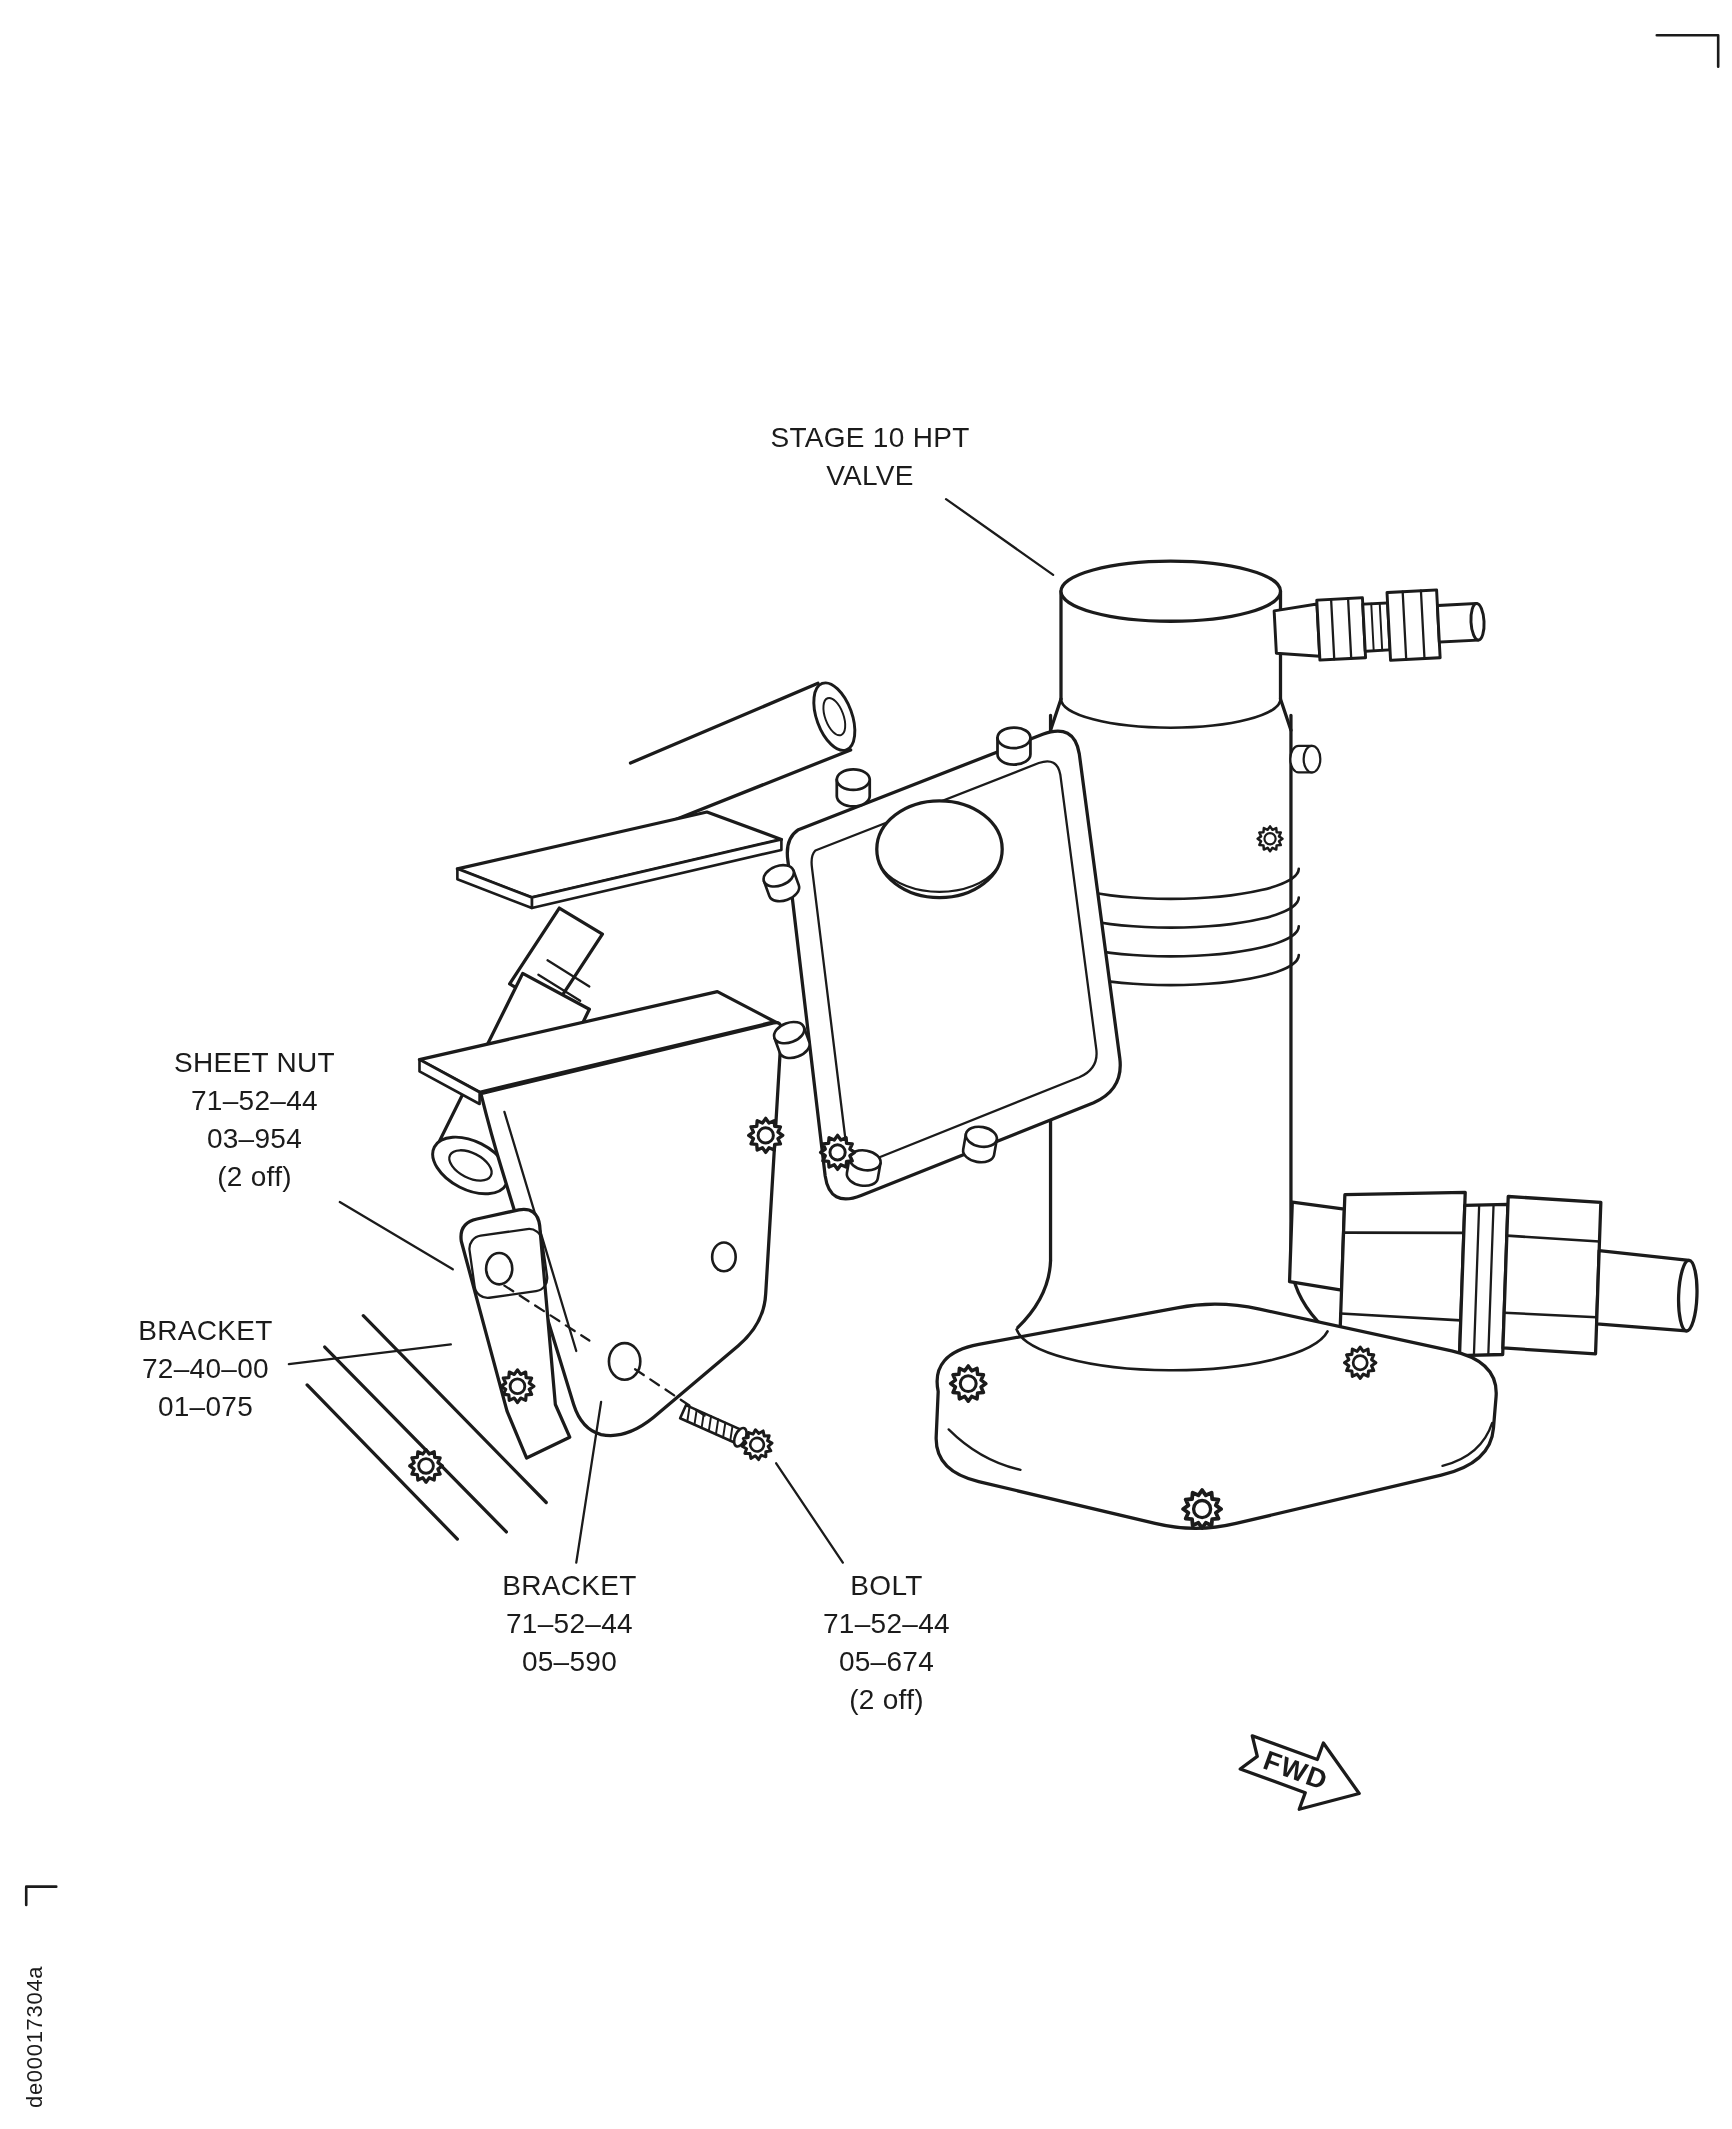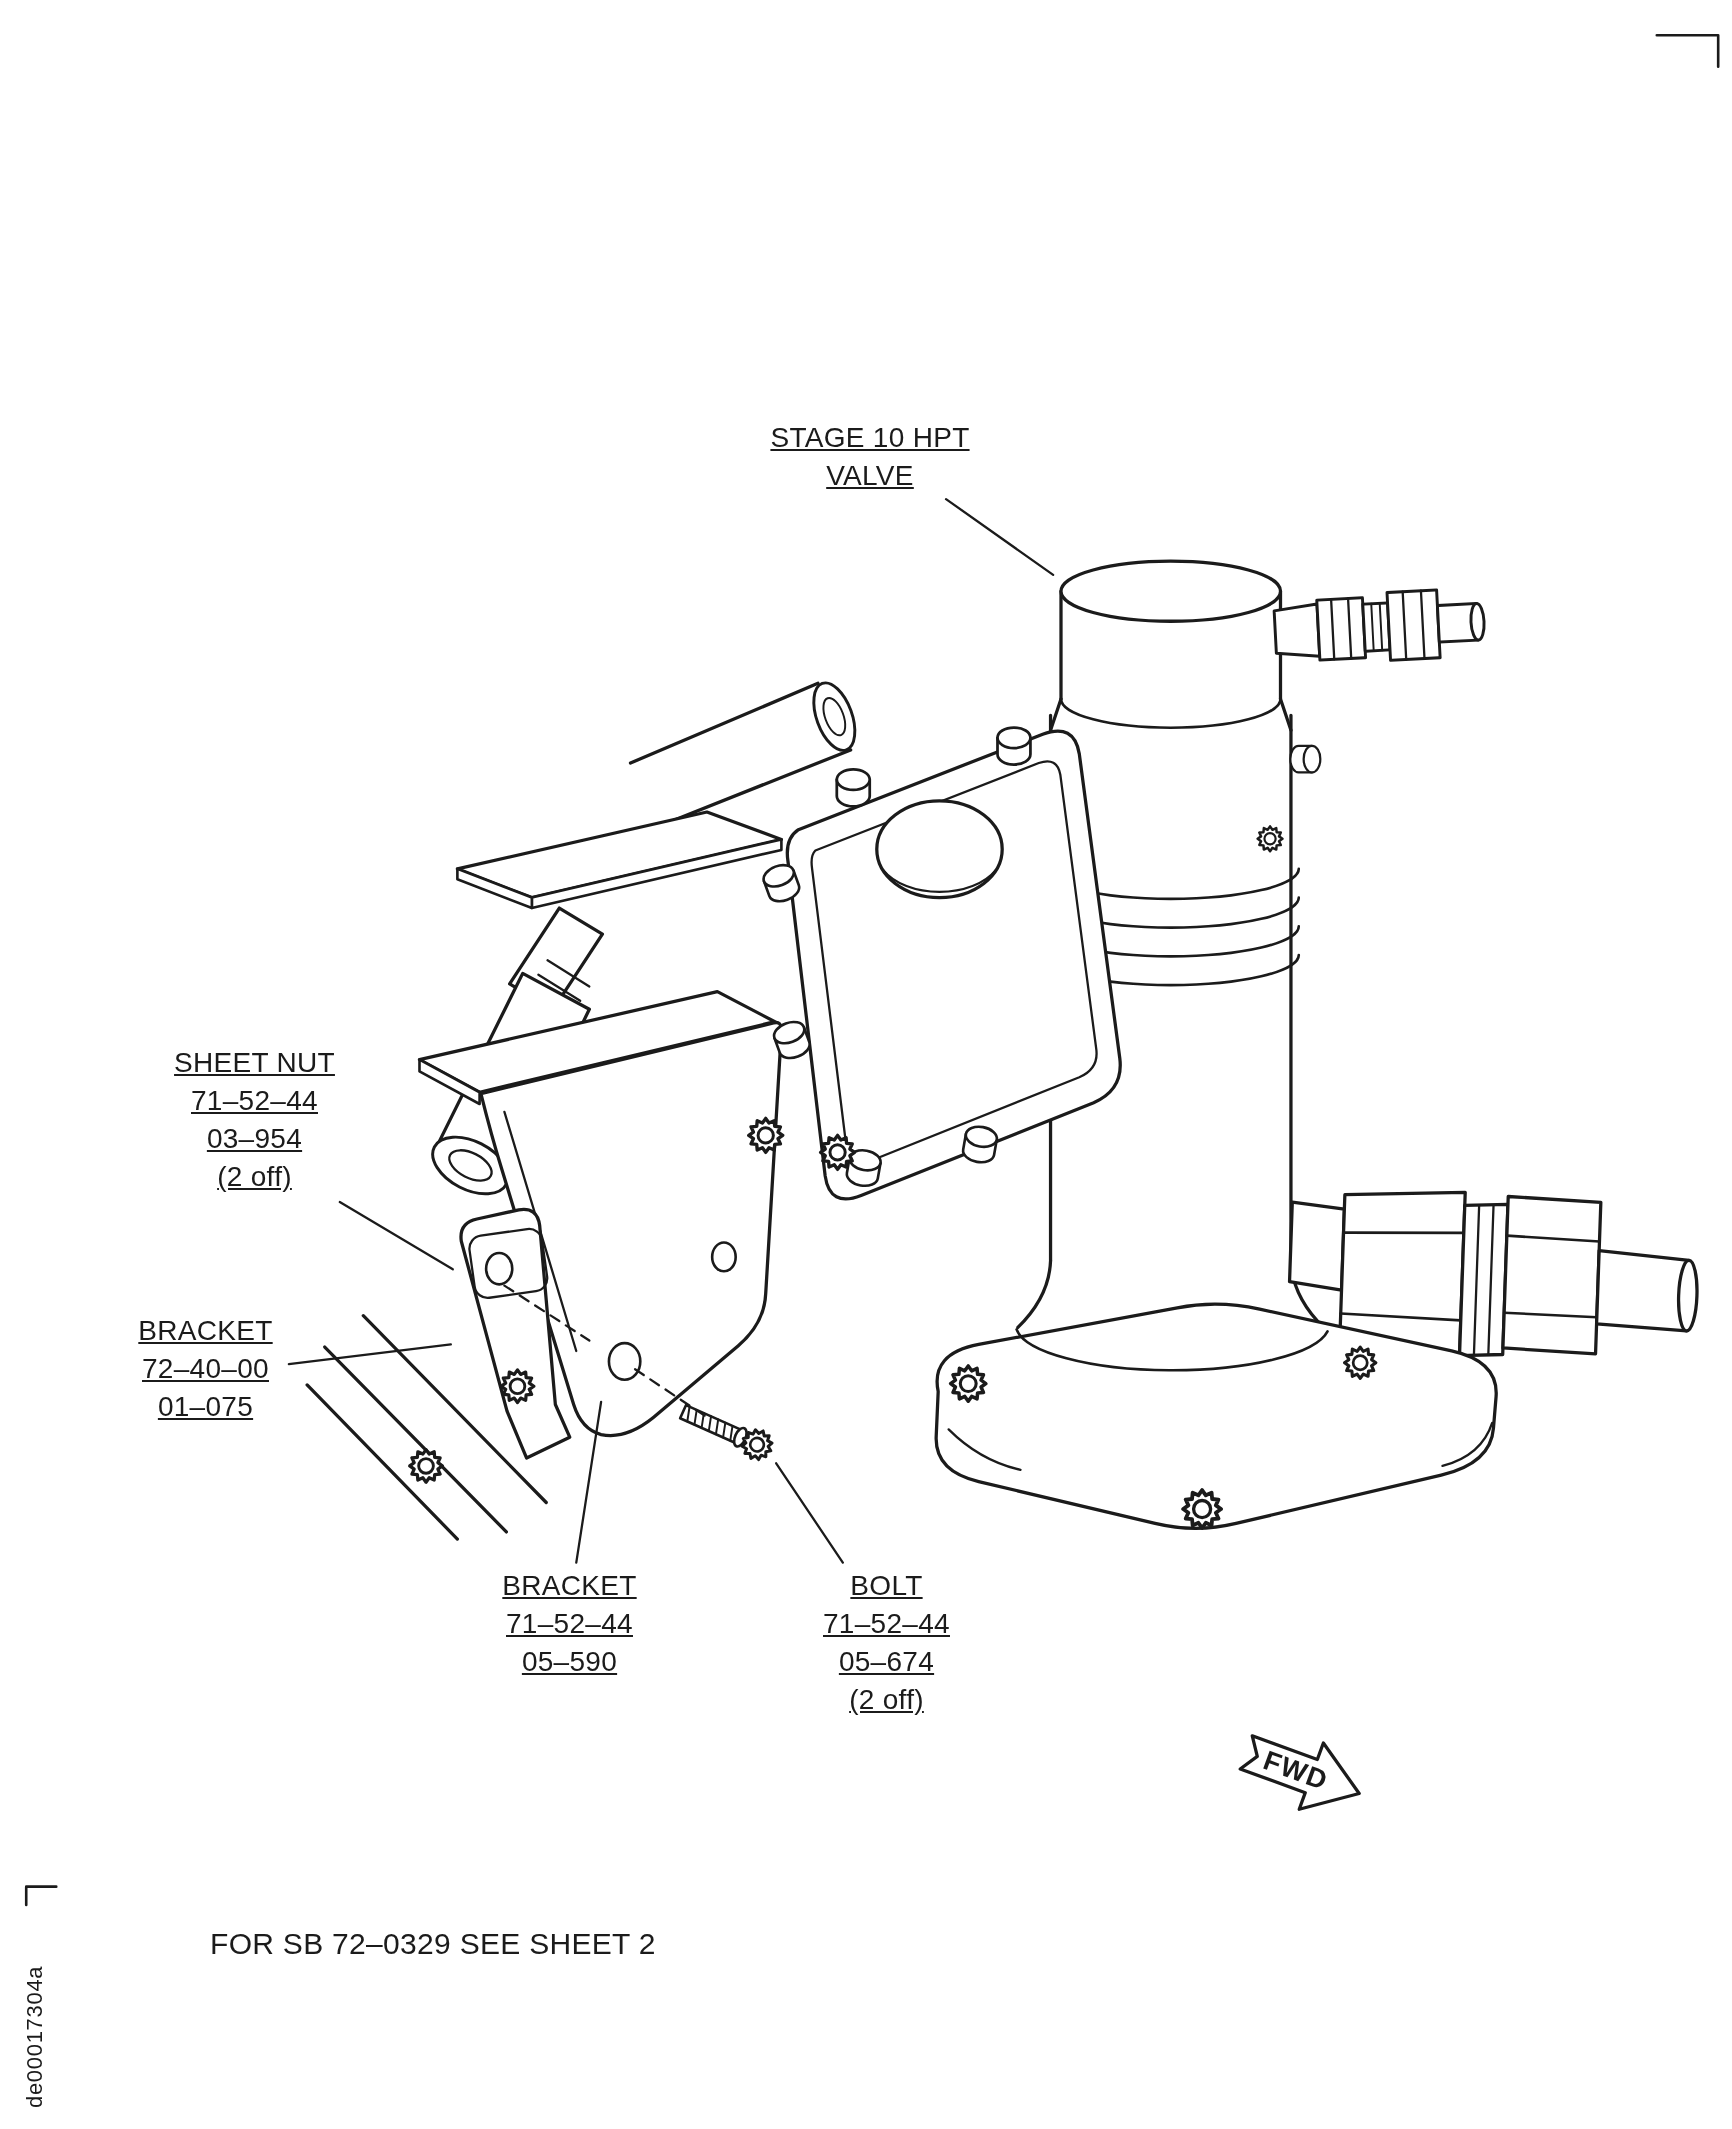--- a/index.html
+++ b/index.html
@@ -12,21 +12,20 @@
     overflow:hidden;
   }
   svg.art{position:absolute;left:0;top:0;}
   .lbl{
     position:absolute;
     text-align:center;
     font-size:28px;
     line-height:38px;
     letter-spacing:0.3px;
     white-space:nowrap;
-    text-decoration:underline;
   }
   .footnote{
     position:absolute;
     left:210px;top:1927px;
     font-size:30px;
     letter-spacing:0.3px;
     white-space:nowrap;
   }
   .figcode{
     position:absolute;
@@ -224,18 +223,17 @@
     <div>05–590</div>
   </div>
 
   <div class="lbl" style="left:772px; top:1567px; width:229px;">
     <div>BOLT</div>
     <div>71–52–44</div>
     <div>05–674</div>
     <div>(2 off)</div>
   </div>
 
-  <div class="footnote">FOR SB 72–0329 SEE SHEET 2</div>
 
   <div class="figcode">de00017304a</div>
 
 </div>
 
 
 </body></html>

